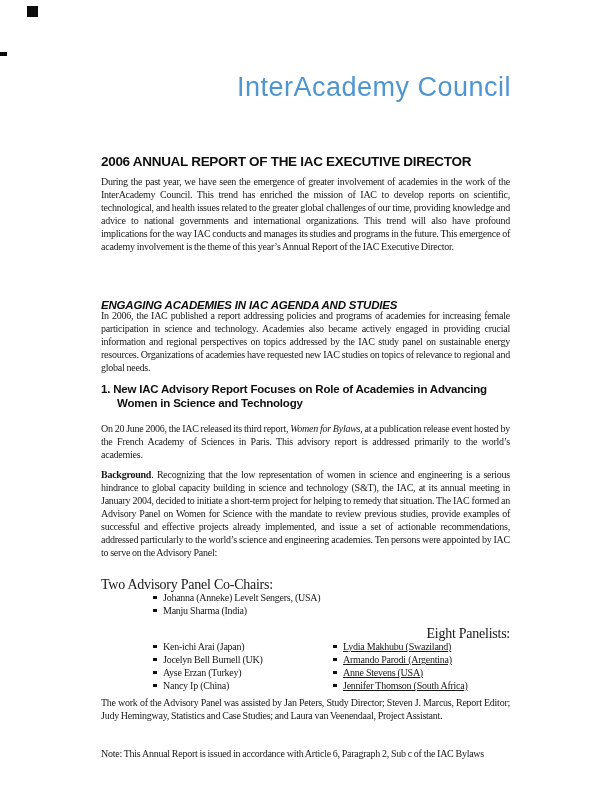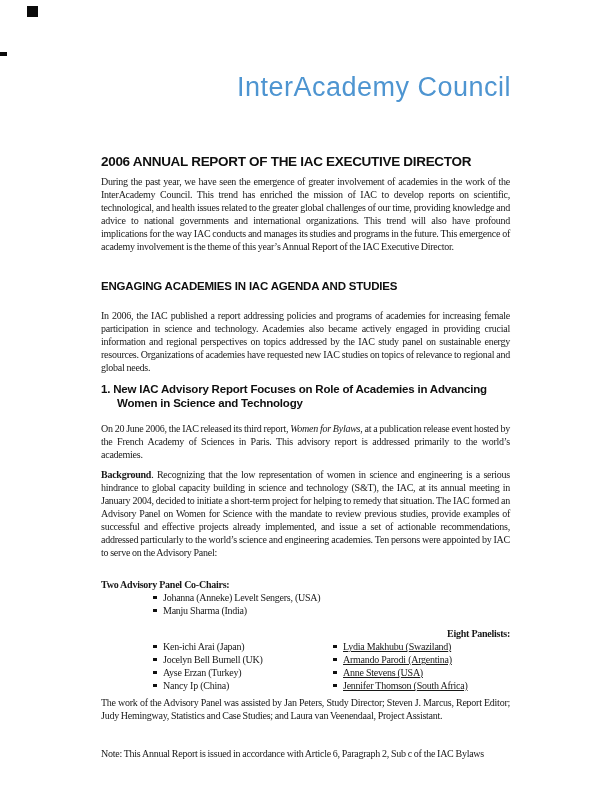--- a/index.html
+++ b/index.html
@@ -11,27 +11,27 @@
         font-family:"Liberation Sans",sans-serif;font-size:27px;line-height:30px;
         color:#4e95d1;letter-spacing:0.5px;font-weight:400;}
   .block{position:absolute;left:101px;width:409px;}
   .doc-title{top:154px;font-family:"Liberation Sans",sans-serif;font-weight:bold;
              font-size:13.5px;line-height:15px;letter-spacing:-0.3px;color:#0f0f0f;}
   .body-text{font-size:10px;line-height:13px;text-align:justify;
              letter-spacing:-0.25px;word-spacing:-0.3px;color:#181818;}
   .p-intro{top:175px;}
   .h-section{font-family:"Liberation Sans",sans-serif;font-weight:bold;font-size:11.5px;
              line-height:13px;letter-spacing:-0.2px;color:#0f0f0f;}
-  .h-engaging{top:280px;}
+  .h-engaging{top:299px;font-style:italic;}
   .p-engaging{top:309px;}
   .h-report{top:382px;line-height:14px;padding-left:16px;text-indent:-16px;box-sizing:border-box;}
   .p-release{top:422px;}
   .p-background{top:468px;}
   .p-background b{font-weight:bold;}
-  .label-line{font-size:10px;line-height:13px;letter-spacing:-0.25px;color:#181818;font-weight:bold;}
+  .label-line{font-size:14px;line-height:13px;letter-spacing:-0.25px;color:#181818;}
   .cochairs-label{top:578px;}
   .cochairs-list{top:591px;padding-left:52px;box-sizing:border-box;}
   .bullet-row{display:flex;font-size:10px;line-height:13px;letter-spacing:-0.25px;}
   .sq{flex:0 0 auto;width:3.5px;height:3.5px;background:#101010;margin:4.5px 6.5px 0 0;}
   .panelists-label{top:627px;text-align:right;}
   .panelists{top:640px;height:52px;}
   .col-left{position:absolute;left:52px;top:0;text-align:center;}
   .col-right{position:absolute;left:232px;top:0;text-decoration:underline;}
   .p-credits{top:696px;}
   .p-note{top:747px;width:auto;white-space:nowrap;font-size:10px;line-height:13px;

